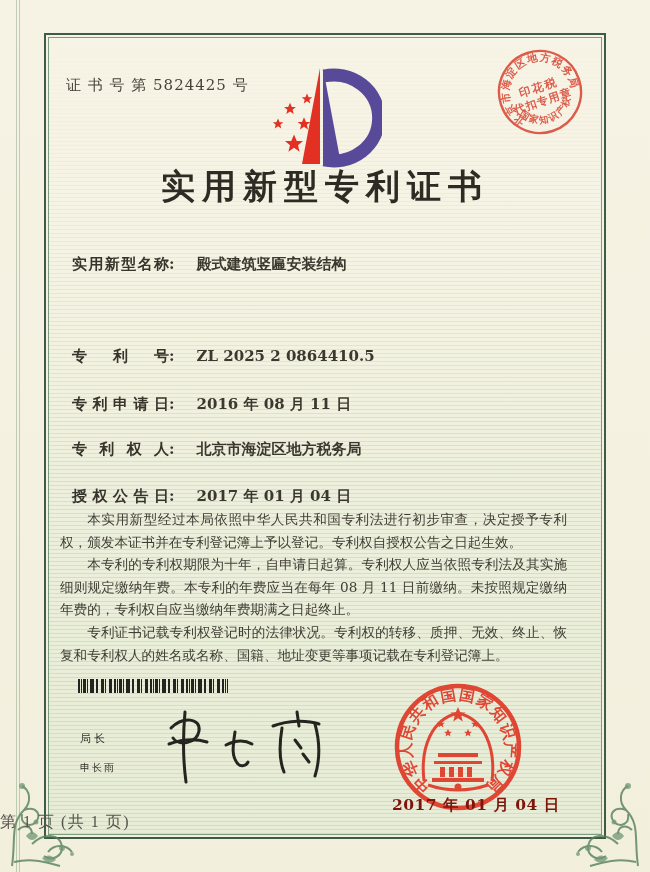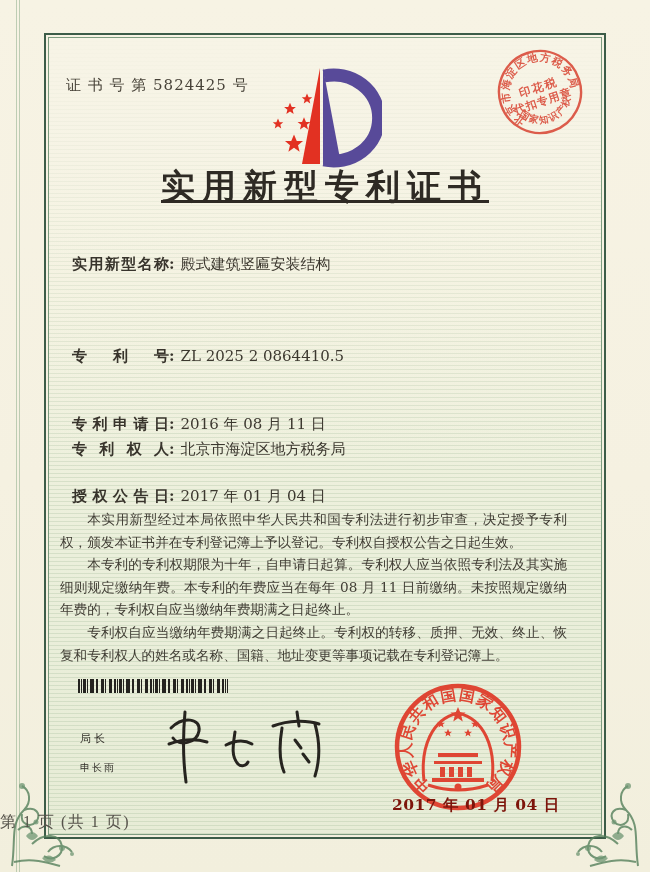--- a/index.html
+++ b/index.html
@@ -15,27 +15,27 @@
   .frame-inner{width:100%;height:100%;box-sizing:border-box;border:1px solid #7d9c80;
     background:linear-gradient(180deg,#f7f4e6 0%,#f3f2e0 30%,#ebefdb 65%,#e7ecd6 100%);position:relative;}
   .frame-inner::before{content:"";position:absolute;inset:0;pointer-events:none;
     background:repeating-linear-gradient(0deg,rgba(125,160,120,.20) 0 1px,rgba(125,160,120,0) 1px 4px);}
   .frame-inner::after{content:"";position:absolute;inset:0;pointer-events:none;
     background:linear-gradient(180deg,rgba(247,244,230,.95) 0%,rgba(247,244,230,.35) 30%,rgba(247,244,230,0) 55%);}
   .abs{position:absolute;}
   .cert-no{left:66px;top:76px;font-size:15px;letter-spacing:1px;color:#474238;z-index:2;}
   .logo{left:262px;top:62px;z-index:2;}
   .title{left:0;top:164px;width:100%;text-align:center;font-size:34px;font-weight:bold;
-    letter-spacing:7px;color:#2e2a24;z-index:2;text-decoration:underline;}
+    letter-spacing:7px;color:#2e2a24;z-index:2;}
   .field-row{left:72px;height:22px;font-size:15px;white-space:nowrap;z-index:2;}
   .field-row .fl{display:inline-block;width:97px;text-align:justify;text-align-last:justify;
     font-weight:bold;color:#38342c;vertical-align:top;}
   .field-row .fc{font-weight:bold;color:#38342c;}
-  .field-row .fv{color:#3c382f;margin-left:6px;}
-  .r1{top:255px}.r2{top:303px}.r3{top:347px}.r4{top:415px}.r5{top:440px}.r6{top:487px}
+  .field-row .fv{color:#3c382f;margin-left:22px;font-weight:bold;}
+  .r1{top:255px}.r2{top:303px}.r3{top:347px}.r4{top:395px}.r5{top:440px}.r6{top:487px}
   .body-text{left:60px;top:508px;width:507px;font-size:13.6px;line-height:22.6px;
     color:#403d34;text-align:justify;z-index:2;}
   .body-text p{margin:0;text-indent:2em;}
   .barcode{left:78px;top:679px;width:150px;height:14px;z-index:2;
     background:repeating-linear-gradient(90deg,#24231f 0 2px,transparent 2px 3px,#24231f 3px 4px,transparent 4px 7px,#24231f 7px 8px,transparent 8px 12px),
                repeating-linear-gradient(90deg,#24231f 0 1px,transparent 1px 5px,#24231f 5px 7px,transparent 7px 9px);}
   .issuer-role{left:80px;top:731px;font-family:"DejaVu Sans","Liberation Sans",sans-serif;
     font-size:11px;font-weight:500;letter-spacing:3px;color:#2f2c27;z-index:2;}
   .issuer-name{left:80px;top:761px;font-family:"DejaVu Sans","Liberation Sans",sans-serif;
     font-size:10px;font-weight:500;letter-spacing:2px;color:#2f2c27;z-index:2;}
@@ -148,21 +148,21 @@
   <div class="abs field-row r5">
     <span class="fl">专利权人</span><span class="fc">:</span><span class="fv">北京市海淀区地方税务局</span>
   </div>
   <div class="abs field-row r6">
     <span class="fl">授权公告日</span><span class="fc">:</span><span class="fv">2017 年 01 月 04 日</span>
   </div>
 
   <div class="abs body-text">
     <p>本实用新型经过本局依照中华人民共和国专利法进行初步审查，决定授予专利权，颁发本证书并在专利登记簿上予以登记。专利权自授权公告之日起生效。</p>
     <p>本专利的专利权期限为十年，自申请日起算。专利权人应当依照专利法及其实施细则规定缴纳年费。本专利的年费应当在每年 08 月 11 日前缴纳。未按照规定缴纳年费的，专利权自应当缴纳年费期满之日起终止。</p>
-    <p>专利权自应当缴纳年费期满之日起终止。专利权的转移、质押、无效、终止、恢复和专利权人的姓名或名称、国籍、地址变更等事项记载在专利登记簿上。</p>
+    <p>专利证书记载专利权登记时的法律状况。专利权的转移、质押、无效、终止、恢复和专利权人的姓名或名称、国籍、地址变更等事项记载在专利登记簿上。</p>
   </div>
 
   <div class="abs barcode"></div>
 
   <div class="abs issuer-role">局长</div>
   <div class="abs issuer-name">申长雨</div>
 
   <svg class="abs signature" width="170" height="90" viewBox="0 0 170 90">
     <g fill="none" stroke="#26241f" stroke-width="3" stroke-linecap="round">
       <path d="M30,14 C28,36 28,62 31,84"></path>

